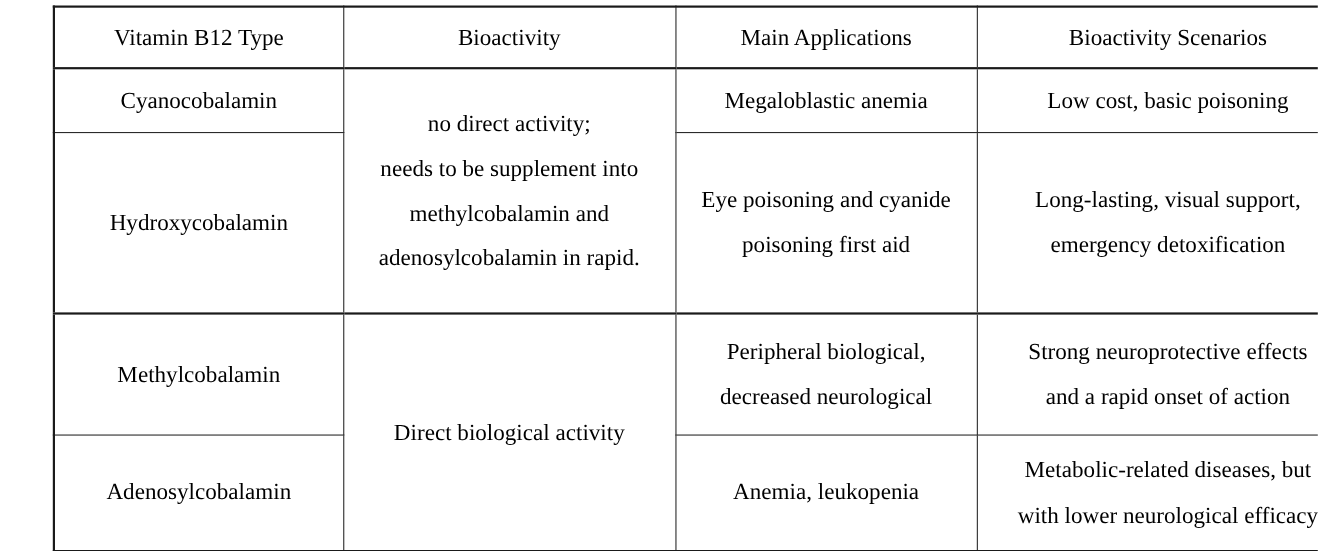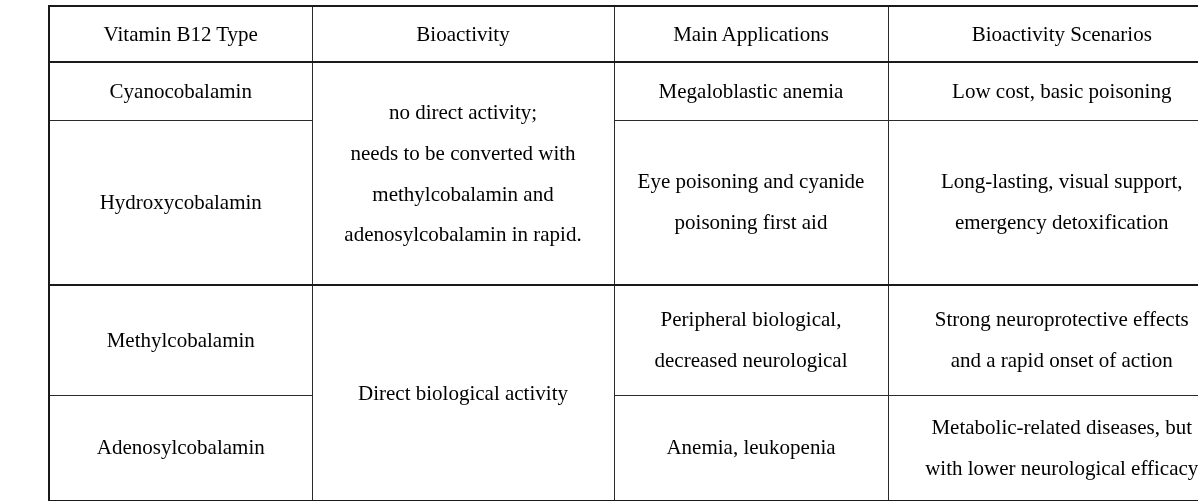--- a/index.html
+++ b/index.html
@@ -106,21 +106,21 @@
         <th>Main Applications</th>
         <th>Bioactivity Scenarios</th>
       </tr>
     </thead>
     <tbody>
 
       <tr style="height:58px;">
         <td class="type-cell">Cyanocobalamin</td>
         <td class="bio-cell" rowspan="2">
           <span class="bio-line">no direct activity;</span>
-          <span class="bio-line">needs to be converted with</span>
+          <span class="bio-line">needs to be supplement into</span>
           <span class="bio-line">methylcobalamin and</span>
           <span class="bio-line">adenosylcobalamin in rapid.</span>
         </td>
         <td class="plain-cell">
           <span class="cell-line">Megaloblastic anemia</span>
         </td>
         <td class="plain-cell">
           <span class="cell-line">Low cost, basic poisoning</span>
         </td>
       </tr>

